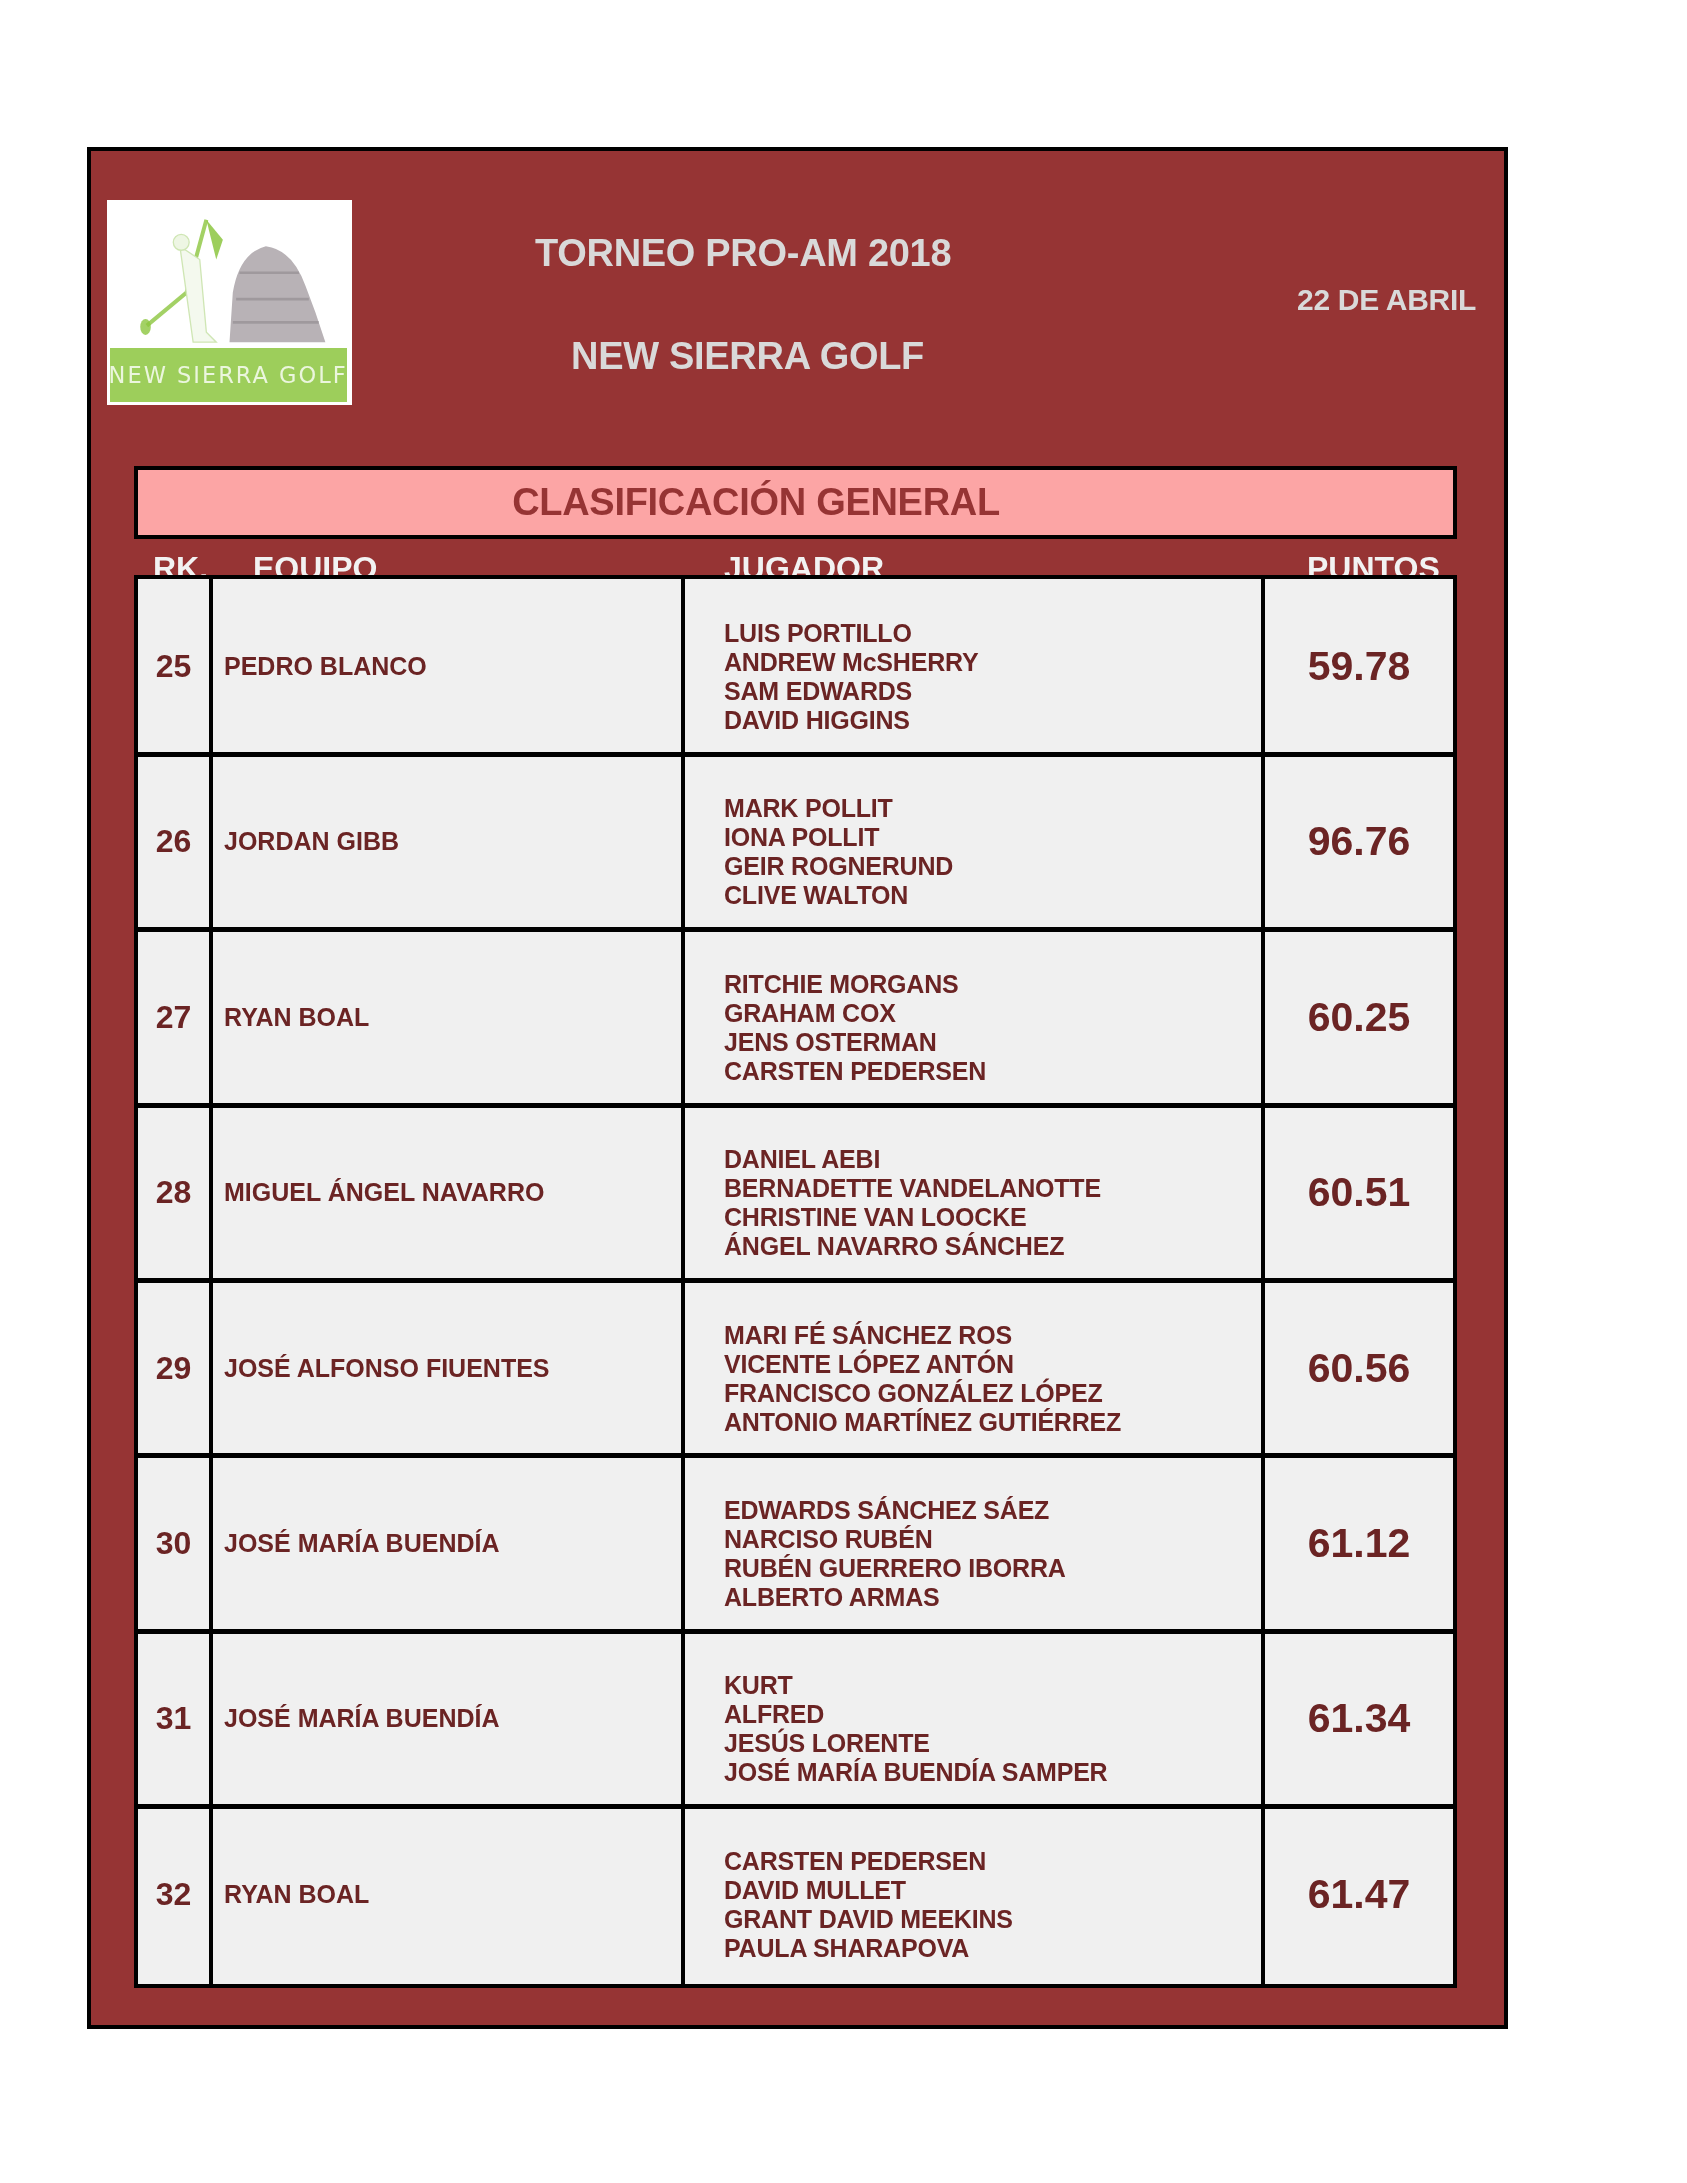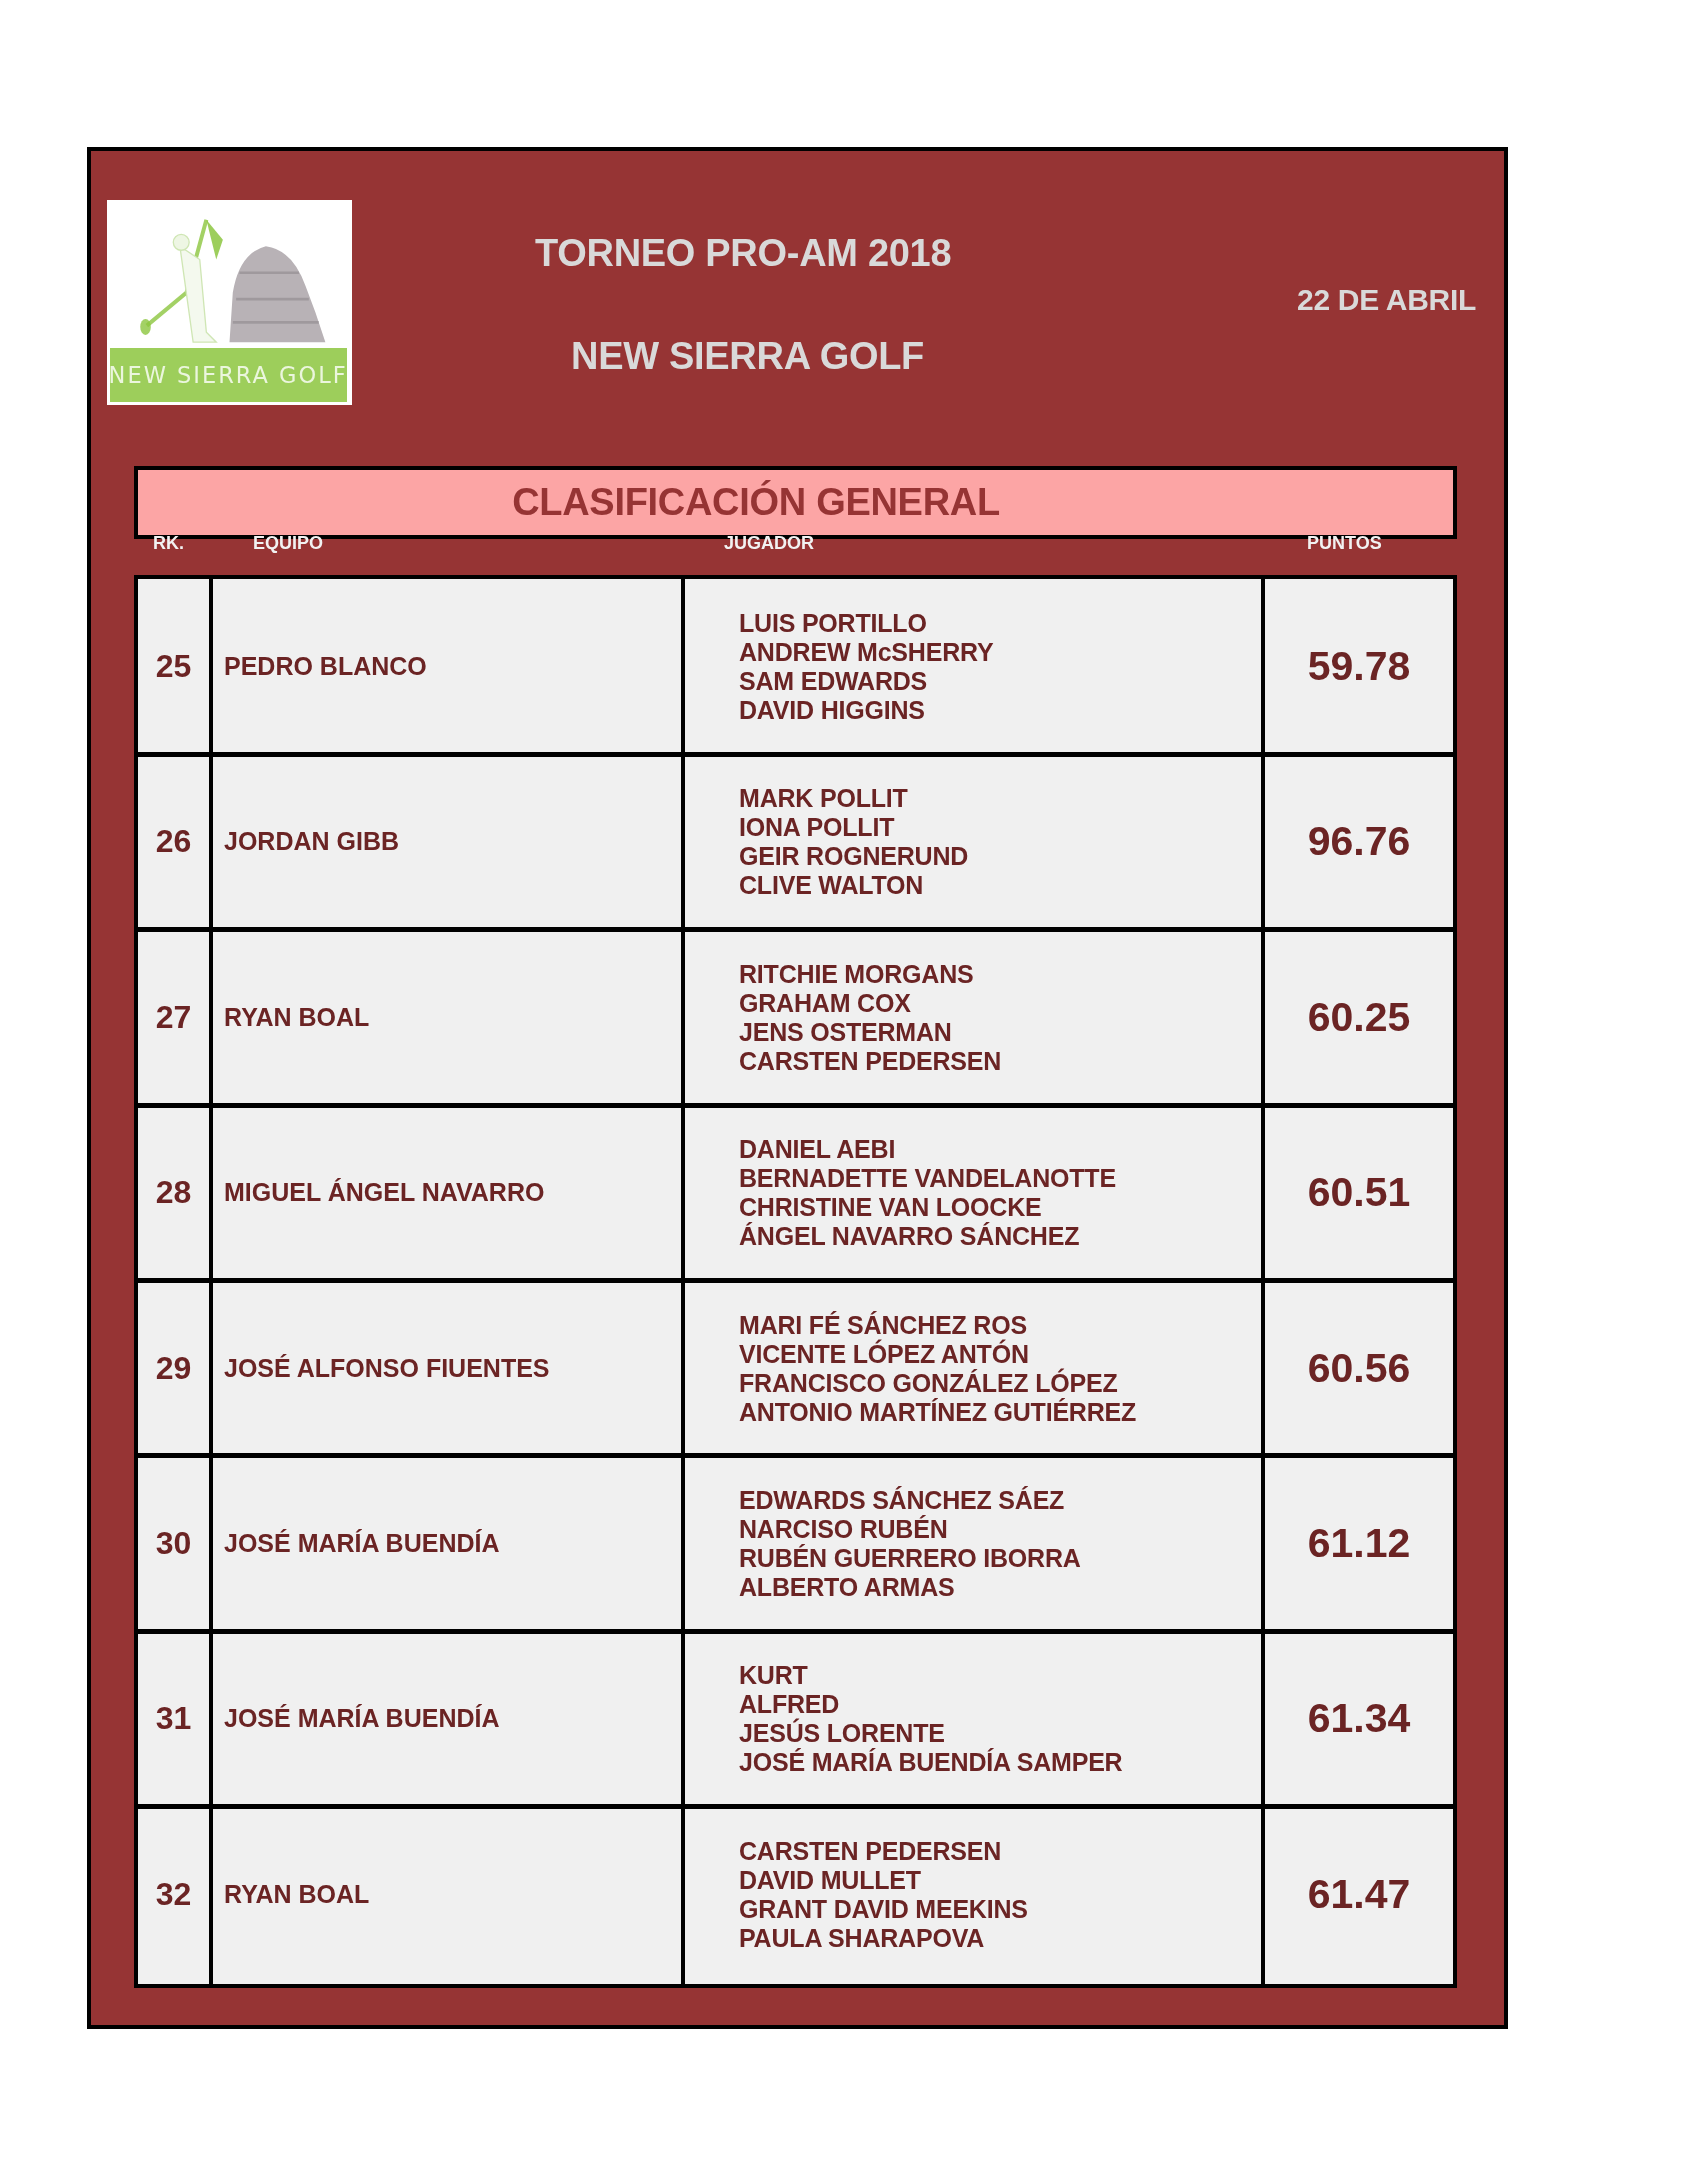--- a/index.html
+++ b/index.html
@@ -34,41 +34,41 @@
 
   .class-box {
     position:absolute; left:134px; top:466px; width:1323px; height:73px;
     box-sizing:border-box; border:4.6px solid #000; background:#fca5a5;
     display:flex; align-items:center; justify-content:center;
   }
   .class-title {
     color:#963434; font-weight:bold; font-size:38px; letter-spacing:-0.3px;
     margin-left:-79px;
   }
-  .hdr { position:absolute; top:533px; color:#f2f2f2; font-weight:bold; font-size:18px; white-space:nowrap; }
+  .hdr { position:absolute; top:550px; color:#f2f2f2; font-weight:bold; font-size:32px; white-space:nowrap; }
   .hdr-rk { left:153px; }
   .hdr-equipo { left:253px; }
   .hdr-jugador { left:724px; }
   .hdr-puntos { left:1307px; }
 
   .table {
     position:absolute; left:134px; top:575px; width:1323px; height:1413px;
     box-sizing:border-box; border:4.6px solid #000; background:#f0f0f0;
   }
   .row {
     position:absolute; left:0; right:0; height:177px;
     box-sizing:border-box;
   }
   .row + .row { border-top:0; }
   .row-sep { position:absolute; left:0; right:0; height:4.6px; background:#000; }
   .vline { position:absolute; top:0; bottom:0; width:4px; background:#000; }
   .cell { position:absolute; top:0; height:100%; color:#6b2424; font-weight:bold; display:flex; align-items:center; }
   .c-rk { left:0; width:71px; justify-content:center; font-size:32px; }
   .c-team { left:86px; width:450px; font-size:25px; white-space:nowrap; }
-  .c-players { left:586px; width:595px; flex-direction:column; align-items:flex-start; justify-content:center; padding:19px 0; box-sizing:border-box; font-size:25px;margin-left:15px; }
+  .c-players { left:586px; width:595px; flex-direction:column; align-items:flex-start; justify-content:flex-end; padding:19px 0; box-sizing:border-box; font-size:25px; }
   .c-players span { white-space:nowrap; letter-spacing:-0.2px; }
   .c-pts { left:1125px; width:192px; justify-content:center; font-size:41px; }
 </style>
 </head>
 <body>
 
 <div class="frame"></div>
 
 <div class="logo">
   <svg width="245" height="205" viewBox="0 0 370 310">

